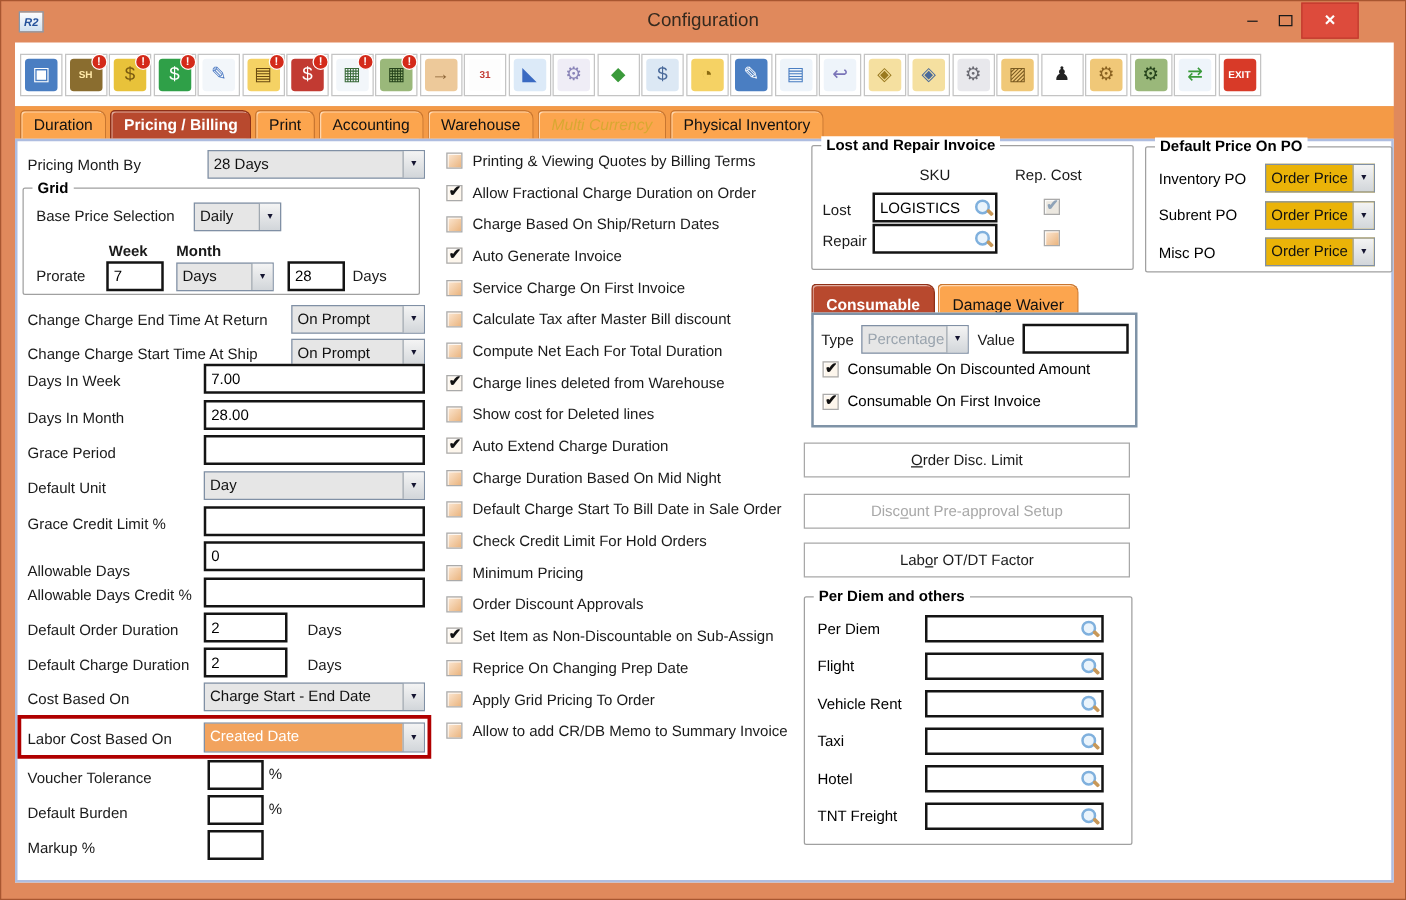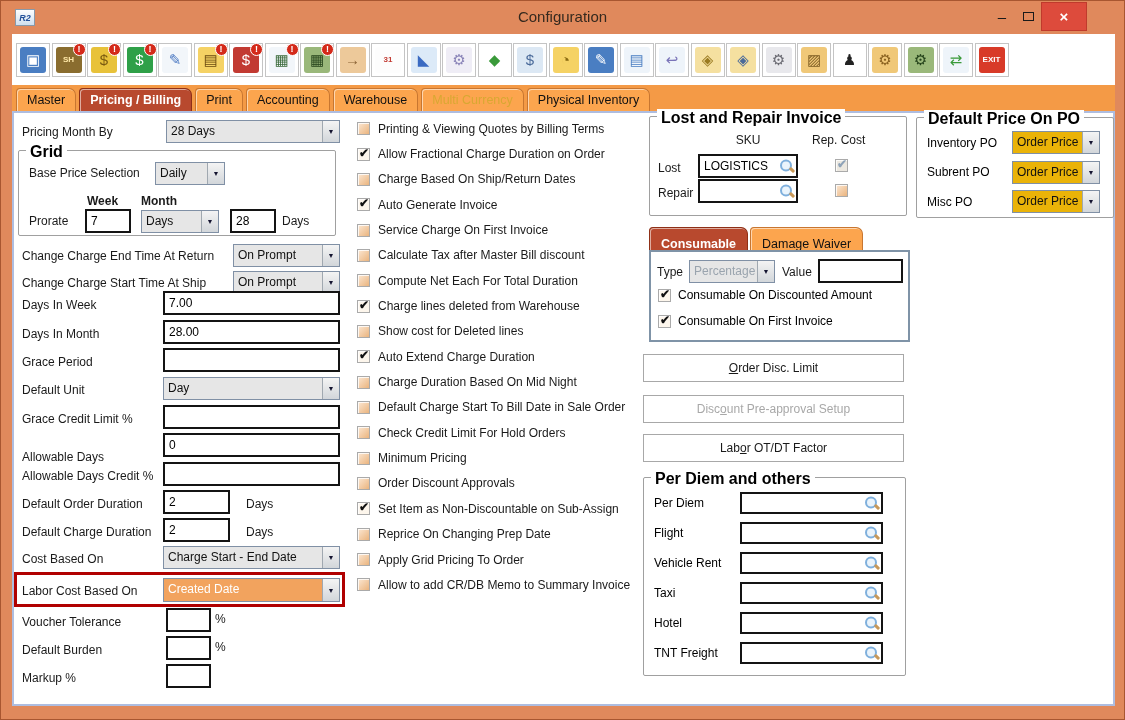--- a/index.html
+++ b/index.html
@@ -31,36 +31,36 @@
     background:#d42a1a;border:1px solid #fff;color:#fff;font-size:9px;font-weight:bold;
     align-items:center;justify-content:center;}
   .tbadge.show::after{content:"!";}
   
   .tabstrip{position:absolute;left:11px;top:84px;width:1103px;height:26px;background:#f49a46;
     display:flex;align-items:flex-end;padding-left:4px;}
   .tab{height:23px;margin-right:3px;padding:0 10px;display:flex;align-items:center;
     background:#fca54e;border:1px solid #c87630;border-bottom:none;border-radius:4px 7px 0 0;
     box-shadow:inset 1px 1px 0 rgba(255,255,255,.55);font-size:12.5px;color:#111;cursor:default;}
   .tab.active{background:#b8492e;color:#fff;font-weight:bold;border-color:#8f3017;}
-  .tab.disabled{color:#d8a832;}
+  .tab.disabled{color:#d8a832;font-style:italic;}
   
   .content{position:absolute;left:11px;top:110px;width:1103px;height:595px;background:#fff;
     border:2px solid #aebde0;}
   .lbl{position:absolute;font-size:12px;color:#1a1a1a;white-space:nowrap;}
   .b{font-weight:bold;}
   .ti{position:absolute;height:24px;border:2px solid #141414;background:#fff;
     font:12px "Liberation Sans",sans-serif;padding:1px 4px;outline:none;}
   .dd{position:absolute;height:23px;display:flex;align-items:stretch;border:1px solid #8090a5;background:#e6e6e6;}
   .ddt{flex:1;font-size:12px;padding:3px 4px 0 4px;white-space:nowrap;overflow:hidden;color:#111;}
   .dda{width:17px;display:flex;align-items:center;justify-content:center;flex:none;
     background:linear-gradient(#f4f4f4,#d2d6da);border-left:1px solid #a0a8b0;font-size:7px;color:#141430;}
   .dd.orange .ddt{background:#f2a35e;color:#fff;}
   .dd.disabled .ddt{color:#9aa4ae;}
   .group{position:absolute;border:1px solid #a0a0a0;border-radius:2px;}
-  .gtitle{position:absolute;top:-8px;left:7px;background:#fff;padding:0 4px;font-size:16px;font-weight:bold;white-space:nowrap;}
+  .gtitle{position:absolute;top:-8px;left:7px;background:#fff;padding:0 4px;font-size:12px;font-weight:bold;white-space:nowrap;}
   .cb{width:13px;height:13px;flex:none;position:relative;border:1px solid #aaa;
     background:linear-gradient(135deg,#fce8d4,#eab47e);box-shadow:inset 1px 1px 0 rgba(255,255,255,.8);}
   .cb.checked{background:#fdf6ec;}
   .cb.checked::after{content:"✔";position:absolute;left:1px;top:-3px;font-size:12px;font-weight:bold;color:#111;}
   .cb.dim{background:#ece8e0;}
   .cb.dim::after{color:#8fa3b8;}
   .cb.abs{position:absolute;}
   .optlist{position:absolute;left:343px;top:3px;width:296px;}
   .opt{height:25.35px;display:flex;align-items:center;gap:8px;}
   .opt .olabel{font-size:12px;color:#1a1a1a;white-space:nowrap;}
@@ -252,21 +252,21 @@
 
       <div class="tbtn">
         <span class="tglyph small" style="background: rgb(216, 58, 40); color: rgb(255, 255, 255);">EXIT</span>
 
       </div>
     </div>
 
   <div class="tabstrip">
 
       <div class="tab">
-        <span>Master</span>
+        <span>Duration</span>
       </div>
 
       <div class="tab active">
         <span>Pricing / Billing</span>
       </div>
 
       <div class="tab">
         <span>Print</span>
       </div>
 

